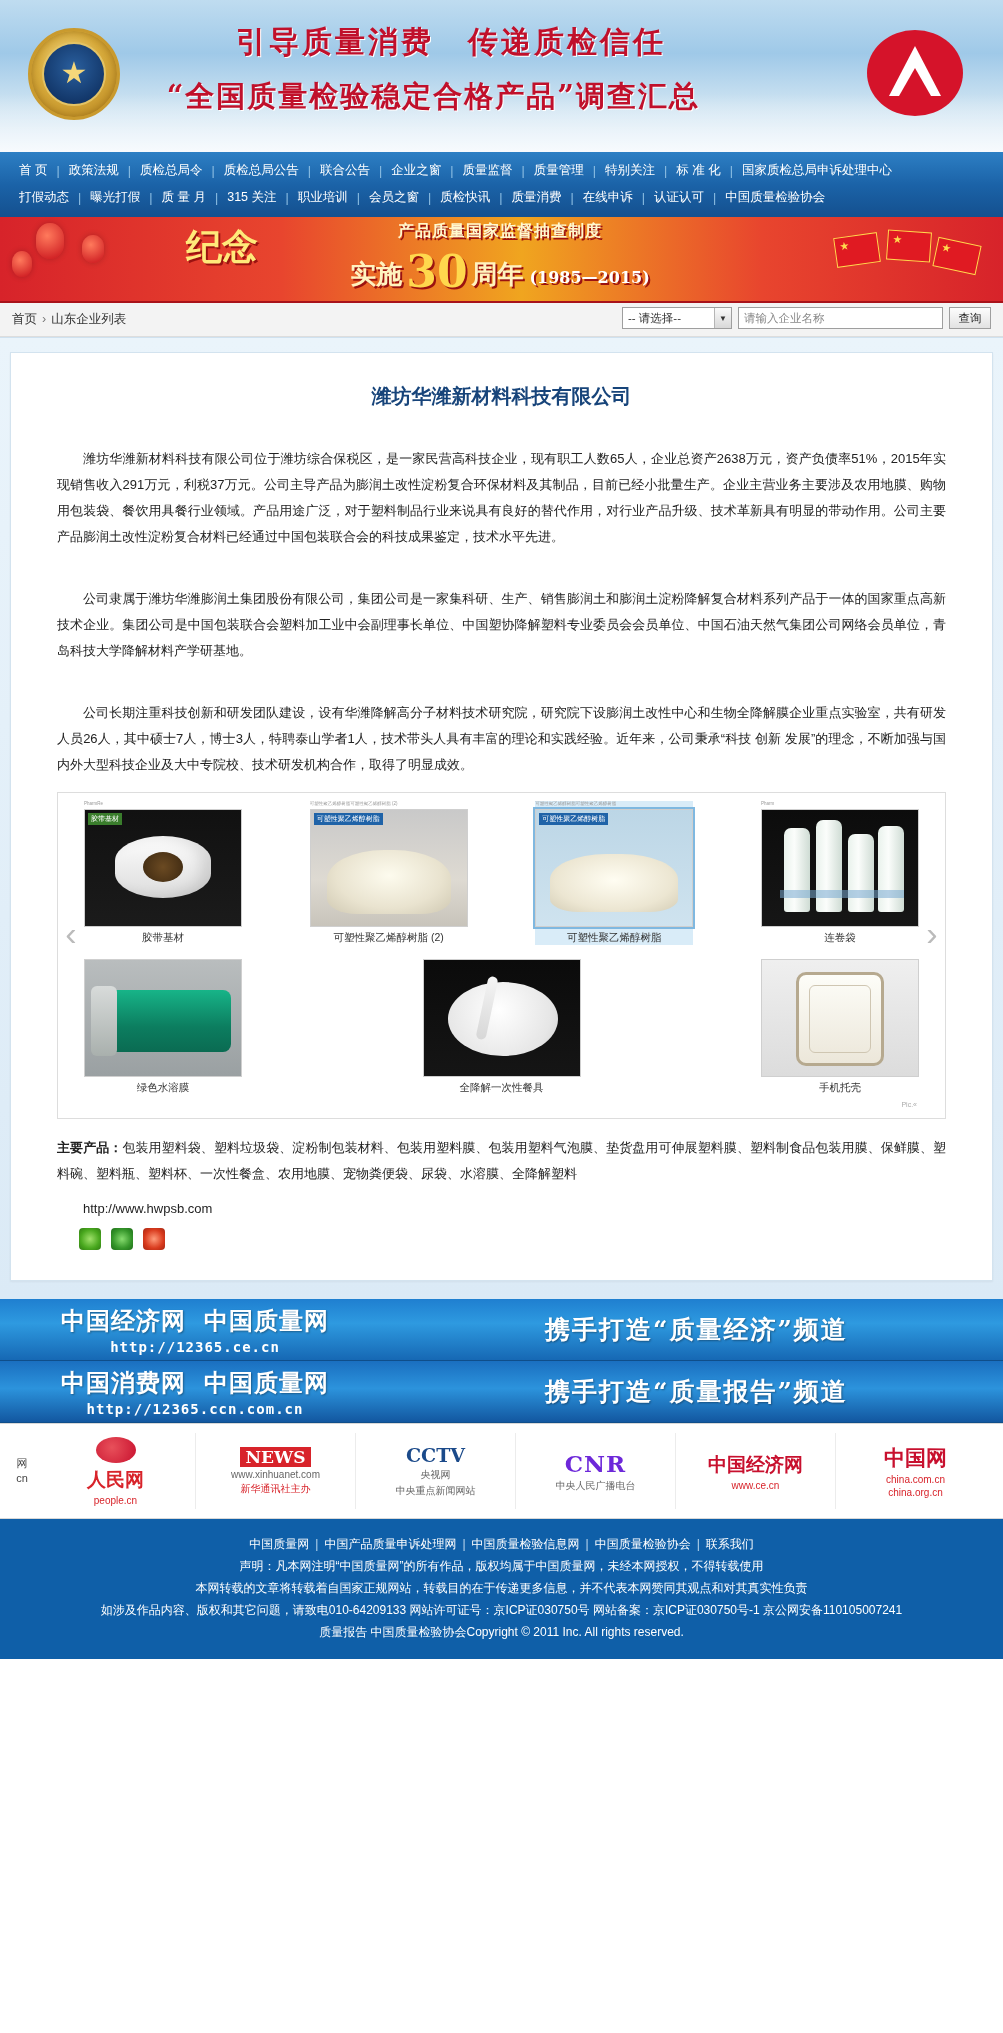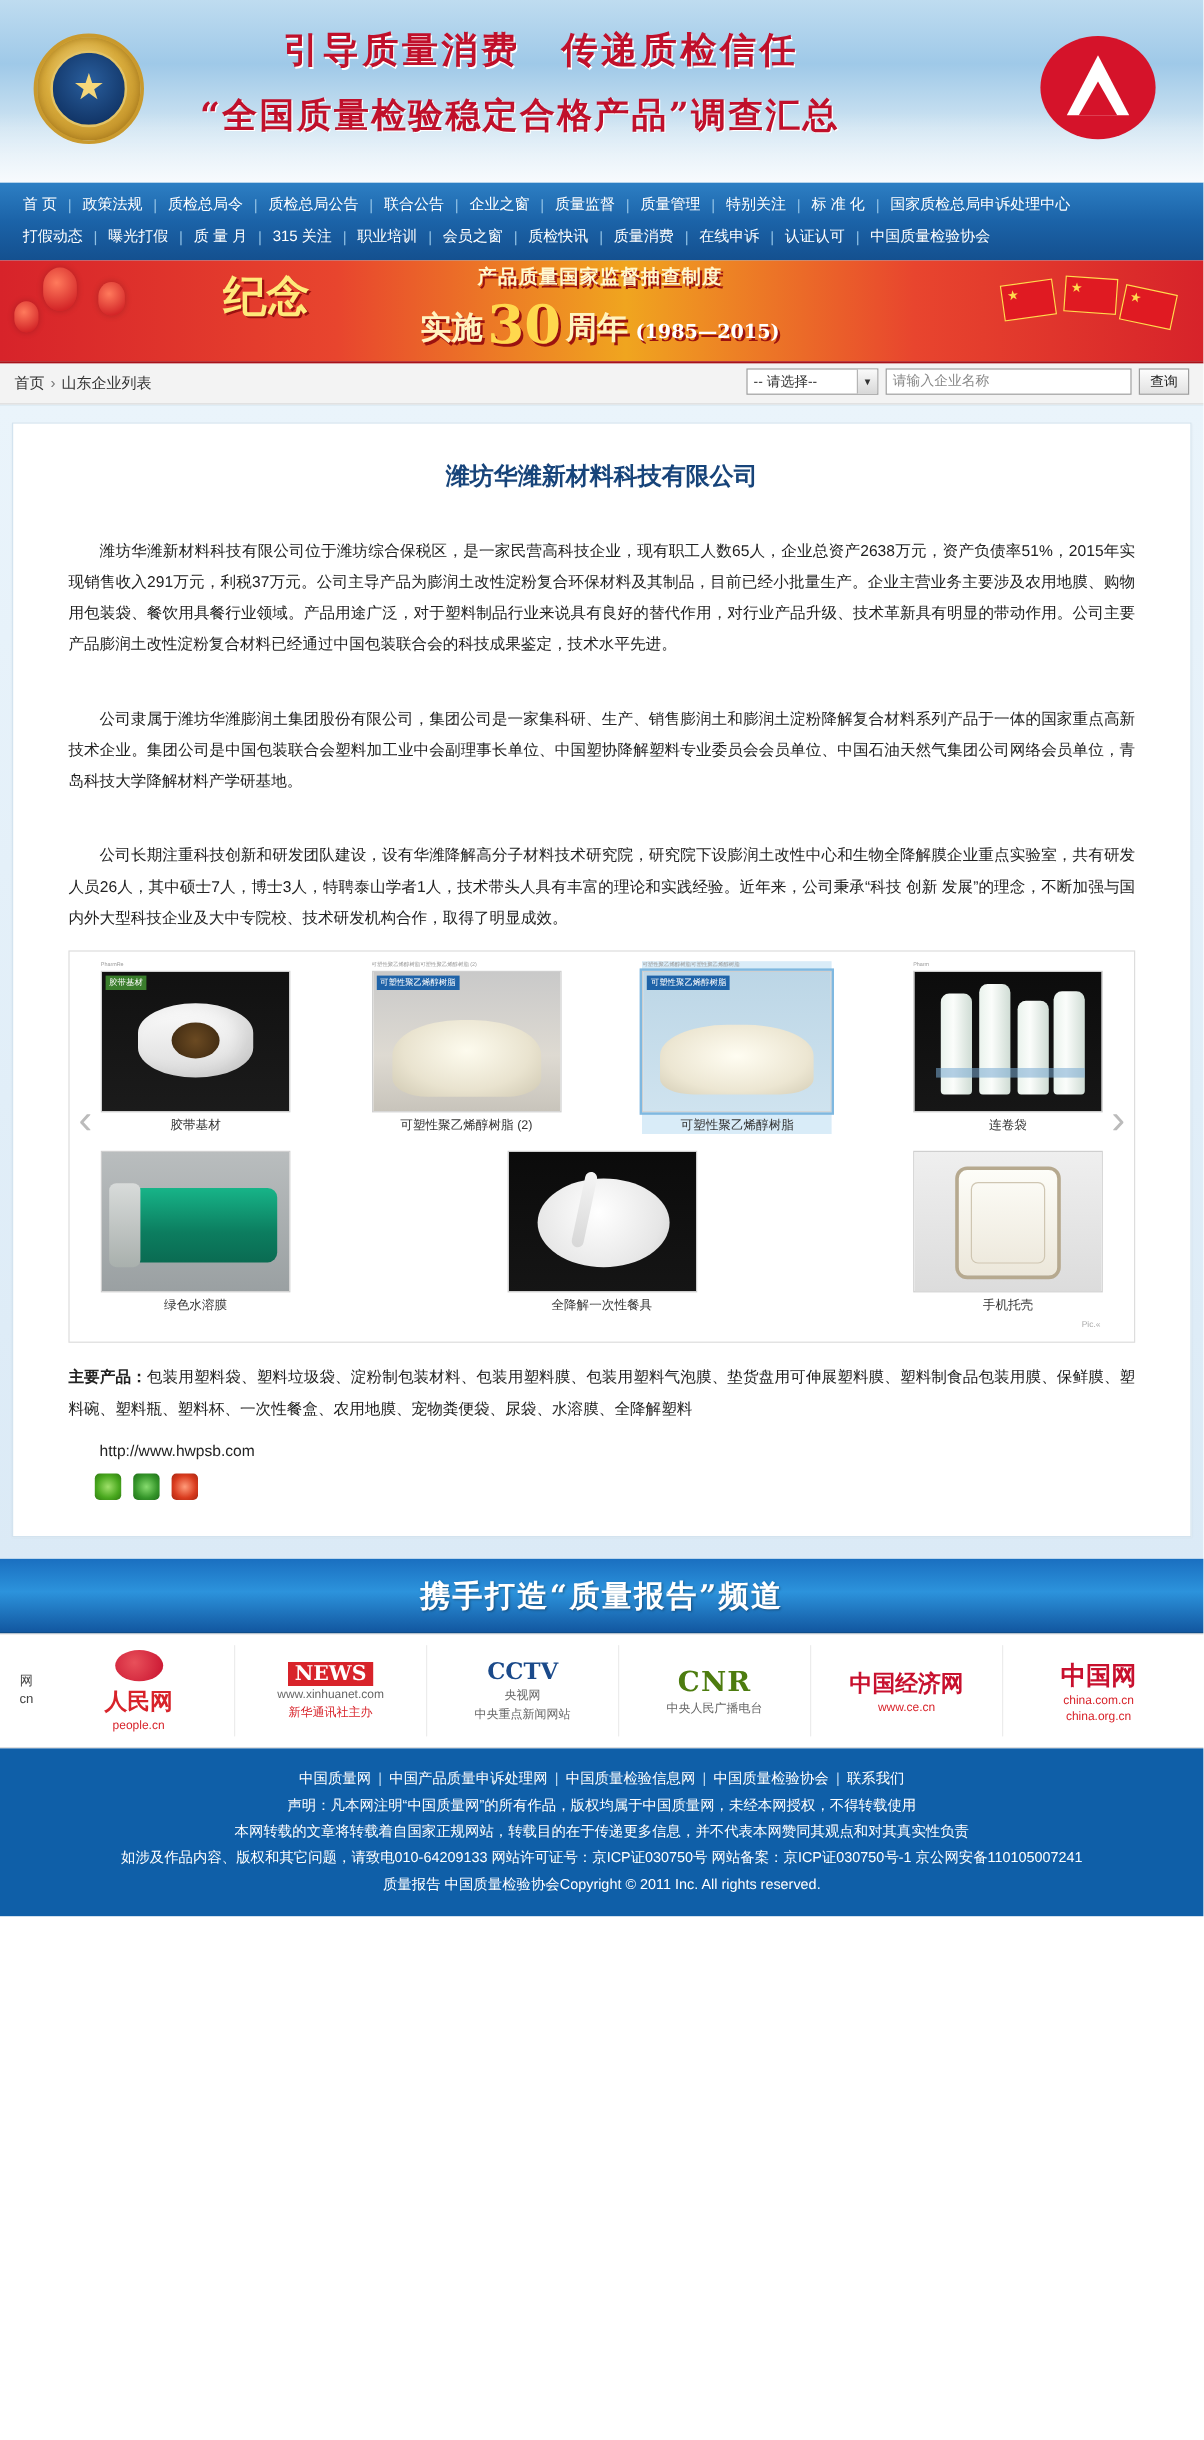--- a/index.html
+++ b/index.html
@@ -425,21 +425,21 @@
     background:#d8232a; color:#fff; font-weight:bold;
     font-size:17px; padding:0 6px;
     font-family:"DejaVu Serif","Liberation Serif",serif;
   }
   .lg-cctv{
     font-family:"DejaVu Serif","Liberation Serif",serif;
     font-size:19px; font-weight:bold; color:#1b4a8a;
   }
   .lg-cnr{
     font-family:"DejaVu Serif","Liberation Serif",serif;
-    font-size:23px; font-weight:bold; color:#4d7c0f; letter-spacing:1px;
+    font-size:23px; font-weight:bold; color:#6d28d9; letter-spacing:1px;
   }
   .lg-ce{
     font-family:"DejaVu Serif","Liberation Serif",serif;
     font-size:19px; font-weight:bold; color:#c8102e;
   }
   .lg-cn{
     font-family:Liberation Sans, sans-serif;
     font-size:21px; font-weight:bold; color:#c8102e;
   }
   .lg-dot{
@@ -685,22 +685,37 @@
       <div class="weburl">http://www.hwpsb.com</div>
 
       <div class="badges">
         <div class="badge"></div>
         <div class="badge b2"></div>
         <div class="badge b3"></div>
       </div>
     </div>
   </div>
 
+  <div class="adbar">
+    <div class="ad-left">
+      <div class="ad-l1">
+        <span>中国经济网</span><span class="sp2">中国质量网</span>
+      </div>
+      <div class="ad-l2">http://12365.ce.cn</div>
+    </div>
+    <div class="ad-right">携手打造“质量经济”频道</div>
+  </div>
 
   <div class="adbar two">
+    <div class="ad-left">
+      <div class="ad-l1">
+        <span>中国消费网</span><span class="sp2">中国质量网</span>
+      </div>
+      <div class="ad-l2">http://12365.ccn.com.cn</div>
+    </div>
     <div class="ad-right">携手打造“质量报告”频道</div>
   </div>
 
   <div class="logos">
     <div class="lg-side">
       <div>网</div>
       <div>cn</div>
     </div>
 
     <div class="logo-cell">

